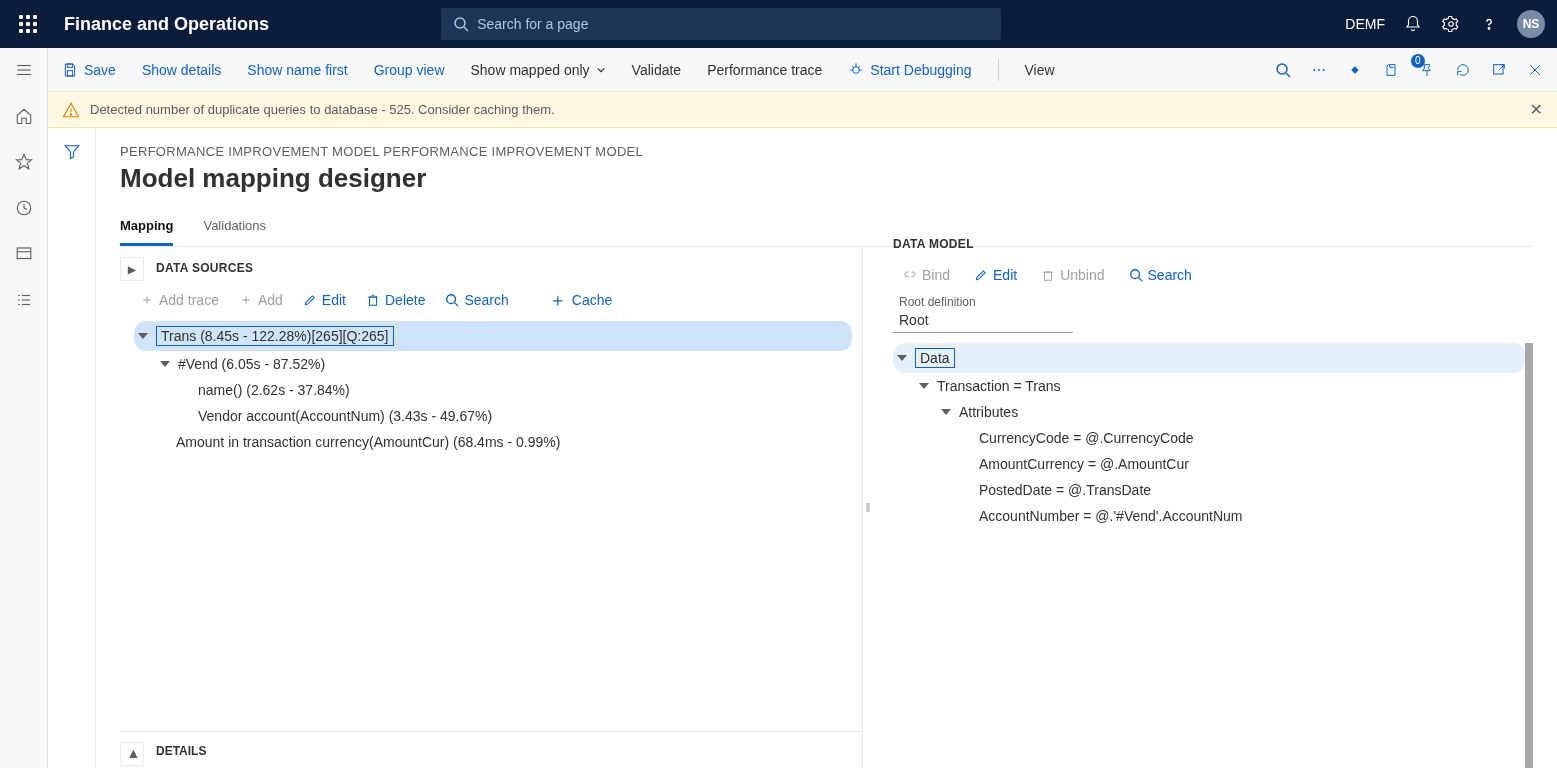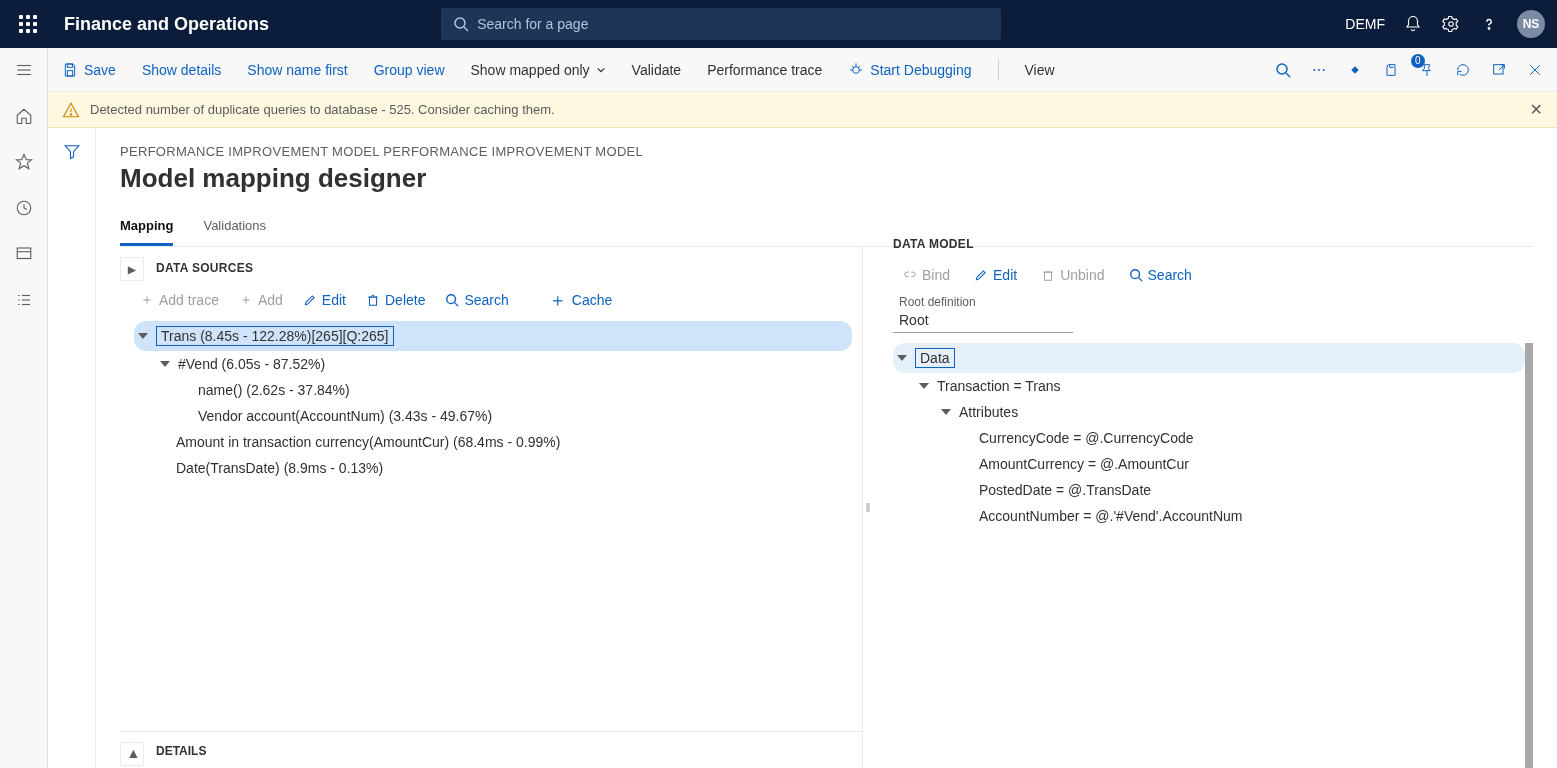--- a/index.html
+++ b/index.html
@@ -368,24 +368,20 @@
                   <span class="lbl">name() (2.62s - 37.84%)</span>
                 </div>
                 <div class="tree-row">
                   <span class="spacer" style="width: 60px;"></span>
                   <span class="lbl">Vendor account(AccountNum) (3.43s - 49.67%)</span>
                 </div>
                 <div class="tree-row">
                   <span class="spacer" style="width: 38px;"></span>
                   <span class="lbl">Amount in transaction currency(AmountCur) (68.4ms - 0.99%)</span>
                 </div>
-                <div class="tree-row">
-                  <span class="spacer" style="width: 38px;"></span>
-                  <span class="lbl">Date(TransDate) (8.9ms - 0.13%)</span>
-                </div>
               </div>
             <div class="details-sec">
               <div class="details-hdr">
                 <span class="section-expander">▶</span>
                 <span>DETAILS</span>
               </div>
             </div>
           </div>
 
           <div class="splitter">‖</div>

